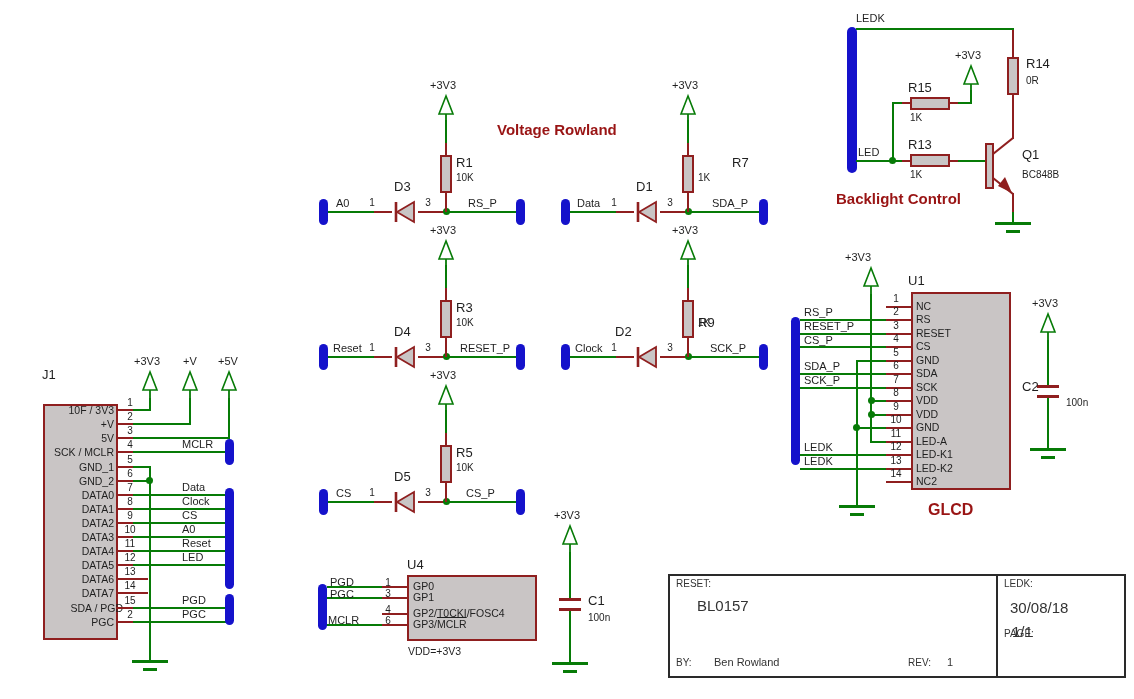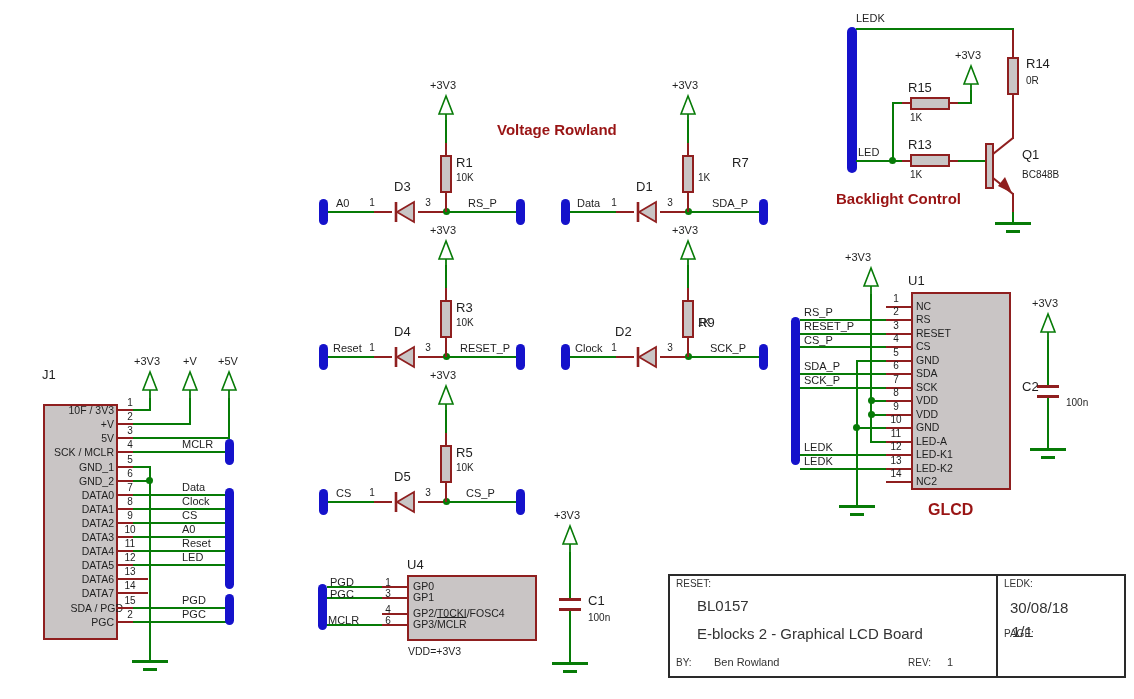--- a/index.html
+++ b/index.html
@@ -473,21 +473,20 @@
   <span class="t ref" style="left:588px;top:594px">C1</span>
   <span class="t val" style="left:588px;top:613px">100n</span>
   <div class="wv" style="left:569px;top:611px;height:51px"></div>
   <div class="gnd1" style="left:552px;top:662px"></div>
   <div class="gnd2" style="left:563px;top:670px"></div>
 
   <div class="tb-box" style="left:668px;top:574px;width:458px;height:104px"></div>
   <div class="tb-div" style="left:996px;top:574px;height:104px"></div>
   <span class="t tb tb-lab" style="left:676px;top:579px">RESET:</span>
   <span class="t tb tb-big" style="left:697px;top:598px">BL0157</span>
-  <span class="t tb tb-big" style="left:697px;top:626px">E-blocks 2 - Graphical LCD Board</span>
   <span class="t tb tb-lab" style="left:676px;top:658px">BY:</span>
   <span class="t tb tb-med" style="left:714px;top:657px">Ben Rowland</span>
   <span class="t tb tb-lab" style="left:908px;top:658px">REV:</span>
   <span class="t tb tb-med" style="left:947px;top:657px">1</span>
   <span class="t tb tb-lab" style="left:1004px;top:579px">LEDK:</span>
   <span class="t tb tb-big" style="left:1010px;top:600px">30/08/18</span>
   <span class="t tb tb-lab" style="left:1004px;top:629px">PAGE:</span>
   <span class="t tb tb-big" style="left:1012px;top:624px">1/1</span>
 
 </div>

